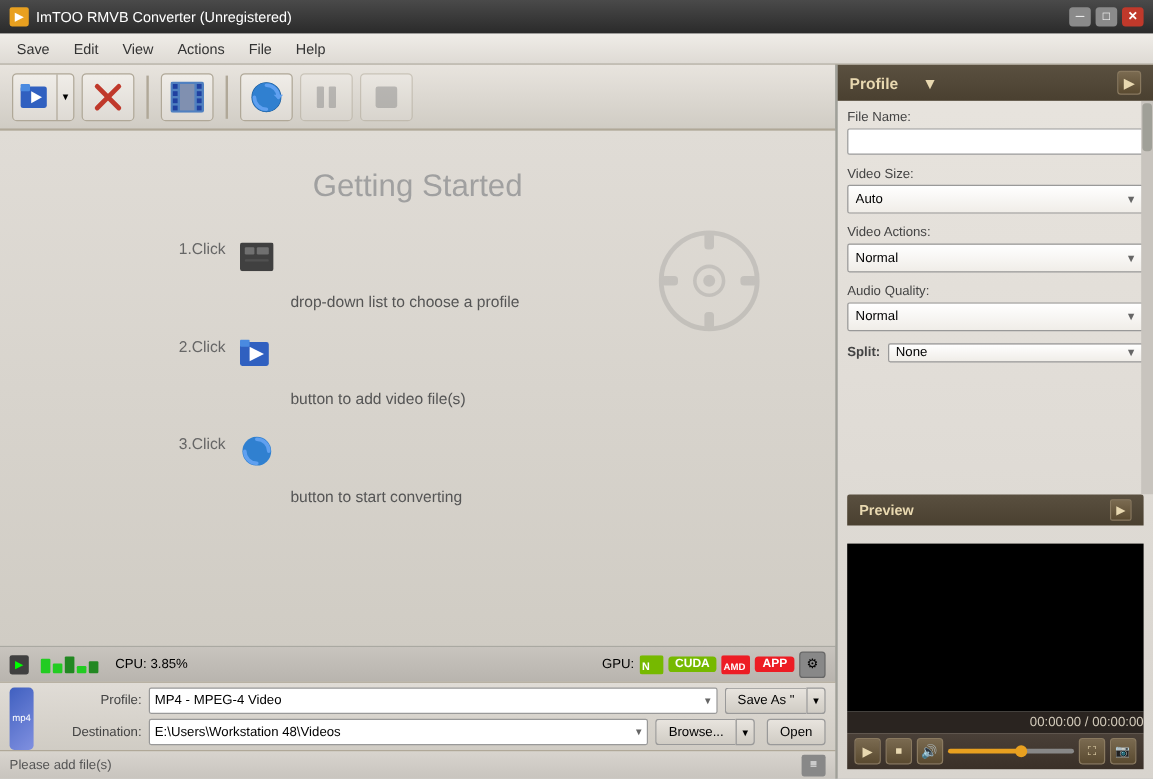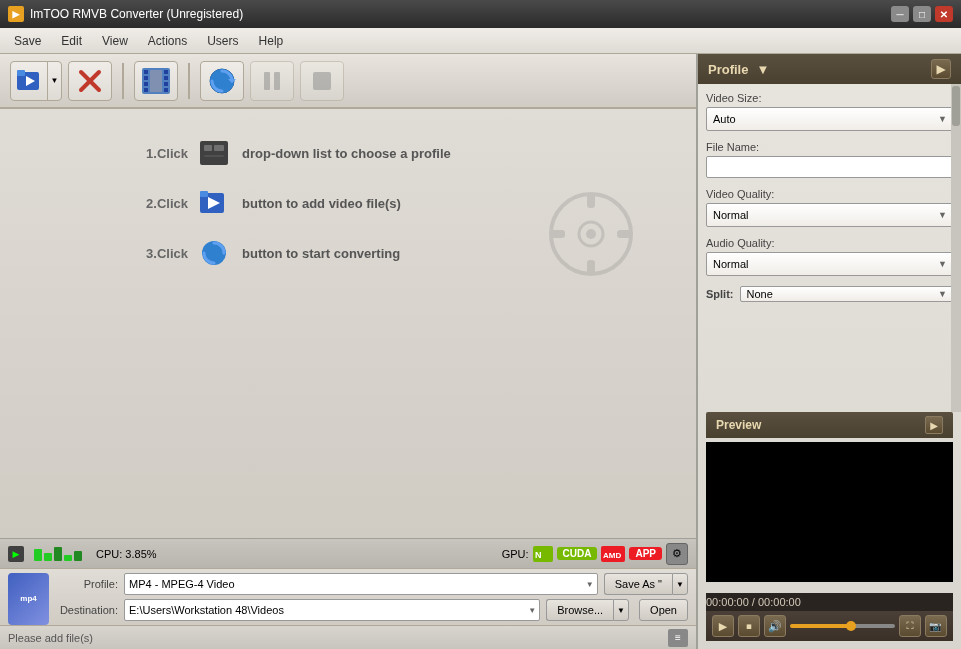--- a/index.html
+++ b/index.html
@@ -86,28 +86,26 @@
       position: relative;
     }
     #getting-started-title {
       font-size: 26px;
       color: #a0a0a0;
       margin-bottom: 30px;
       font-weight: normal;
     }
     .instruction-row {
       display: flex;
-      align-items: center;
       margin-bottom: 22px;
       width: 480px;
-      font-weight: bold;
     }
     .instruction-num { width: 80px; text-align: right; color: #666; font-size: 13px; margin-right: 10px; }
     .instruction-icon { width: 32px; height: 28px; margin-right: 12px; display: flex; align-items: center; justify-content: center; }
-    .instruction-text { color: #555; font-size: 13px; }
+    .instruction-text { color: #555; font-size: 13px; margin-top: 44px; }
 
     
     #film-reel {
       position: absolute;
       right: 60px;
       top: 80px;
       width: 90px;
       height: 90px;
       opacity: 0.25;
     }
@@ -207,21 +205,21 @@
     }
     #profile-header {
       background: linear-gradient(to bottom, #5a5040, #4a4030);
       color: #e8d8b0;
       height: 30px;
       display: flex;
       align-items: center;
       padding: 0 10px;
       justify-content: space-between;
     }
-    #profile-header-title { font-size: 13px; font-weight: bold; display: flex; align-items: center; gap: 8px; }
+    #profile-header-title { font-size: 13px; font-weight: bold; display: flex; align-items: center; gap: 20px; }
     #profile-expand-btn { width: 20px; height: 20px; background: linear-gradient(to bottom, #7a6a50, #5a4a30); border: 1px solid #8a7a60; border-radius: 3px; display: flex; align-items: center; justify-content: center; cursor: pointer; }
 
     #profile-panel { flex: 1; overflow-y: auto; padding: 8px; position: relative; }
 
     .field-group { margin-bottom: 10px; }
     .field-label { font-size: 11px; color: #444; margin-bottom: 3px; }
     .field-input {
       width: 100%;
       height: 22px;
       border: 1px solid #999;
@@ -287,36 +285,35 @@
     #preview-section { padding: 0 8px 8px; }
     #preview-header {
       background: linear-gradient(to bottom, #5a5040, #4a4030);
       color: #e8d8b0;
       height: 26px;
       display: flex;
       align-items: center;
       padding: 0 10px;
       justify-content: space-between;
       border-radius: 2px 2px 0 0;
-      margin-bottom: 4px;
+      margin-bottom: 15px;
     }
     #preview-title { font-size: 12px; font-weight: bold; }
     #preview-expand-btn { width: 18px; height: 18px; background: linear-gradient(to bottom, #7a6a50, #5a4a30); border: 1px solid #8a7a60; border-radius: 2px; display: flex; align-items: center; justify-content: center; cursor: pointer; font-size: 10px; color: #e8d8b0; }
     #preview-screen {
       background: #000;
       width: 100%;
       height: 140px;
     }
     #preview-time {
       background: #2a2420;
       color: #d0c8b8;
-      text-align: left;
+      text-align: right;
       padding: 3px 0;
       font-size: 11px;
-      margin-top: 11px;
     }
     #preview-controls {
       background: linear-gradient(to bottom, #4a4038, #3a3028);
       display: flex;
       align-items: center;
       padding: 4px 6px;
       gap: 4px;
     }
     .preview-ctrl-btn {
       width: 22px; height: 22px;
@@ -378,21 +375,21 @@
     <button class="title-btn maximize">□</button>
     <button class="title-btn close">✕</button>
   </div>
 </div>
 
 <div id="menubar">
   <span class="menu-item">Save</span>
   <span class="menu-item">Edit</span>
   <span class="menu-item">View</span>
   <span class="menu-item">Actions</span>
-  <span class="menu-item">Users</span>
+  <span class="menu-item">File</span>
   <span class="menu-item">Help</span>
 </div>
 
 <div id="main-container">
 
   <div id="left-panel">
 
     <div id="toolbar">
 
       <div id="add-video-btn">
@@ -450,20 +447,21 @@
       </div>
 
       <div class="toolbar-btn disabled">
         <svg width="22" height="22" viewBox="0 0 22 22">
           <rect x="2" y="2" width="18" height="18" rx="2" fill="#909090"></rect>
         </svg>
       </div>
     </div>
 
     <div id="content-area">
+      <div id="getting-started-title">Getting Started</div>
 
       <div class="instruction-row">
         <div class="instruction-num">1.Click</div>
         <div class="instruction-icon">
           <svg width="28" height="24" viewBox="0 0 28 24">
             <rect x="0" y="0" width="28" height="24" rx="2" fill="#404040"></rect>
             <rect x="4" y="4" width="8" height="6" rx="1" fill="#707070"></rect>
             <rect x="14" y="4" width="10" height="6" rx="1" fill="#707070"></rect>
             <rect x="4" y="14" width="20" height="2" rx="1" fill="#505050"></rect>
           </svg>
@@ -532,21 +530,21 @@
         </svg>
         <span class="gpu-badge amd">APP</span>
         <div id="settings-btn">
           <span>⚙</span>
         </div>
       </div>
     </div>
 
     <div id="bottombar" style="position:relative; padding: 4px 8px 4px 48px;">
 
-      <div id="file-icon-small" style="position:absolute; left:8px; top:4px; width:41px; height:52px; background:linear-gradient(135deg,#4060c0,#8090e0); border-radius:4px; display:flex; align-items:center; justify-content:center; color:#fff; font-size:8px; font-weight:bold; line-height:1.2; text-align:center;">
+      <div id="file-icon-small" style="position:absolute; left:8px; top:4px; width:20px; height:52px; background:linear-gradient(135deg,#4060c0,#8090e0); border-radius:4px; display:flex; align-items:center; justify-content:center; color:#fff; font-size:8px; font-weight:normal; line-height:1.2; text-align:center;">
         mp4
       </div>
 
       <div id="profile-row">
         <span class="bottom-label">Profile:</span>
         <div class="select-wrapper">
           <select class="bottom-select">
             <option>MP4 - MPEG-4 Video</option>
           </select>
         </div>
@@ -585,40 +583,40 @@
       <div id="profile-header-title">
         <span>Profile</span>
         <span>▼</span>
       </div>
       <div id="profile-expand-btn">
         <span style="color:#e8d8b0;">▶</span>
       </div>
     </div>
 
     <div id="profile-panel" style="position:relative; overflow:hidden;">
+
+      <div class="field-group">
+        <div class="field-label">File Name:</div>
+        <input class="field-input" type="text" value="" style="">
+      </div>
 
       <div class="field-group">
         <div class="field-label">Video Size:</div>
         <div class="field-select-wrapper">
           <select class="field-select">
             <option>Auto</option>
             <option>Original</option>
             <option>320x240</option>
             <option>640x480</option>
           </select>
         </div>
       </div>
 
       <div class="field-group">
-        <div class="field-label">File Name:</div>
-        <input class="field-input" type="text" value="" style="">
-      </div>
-
-      <div class="field-group">
-        <div class="field-label">Video Quality:</div>
+        <div class="field-label">Video Actions:</div>
         <div class="field-select-wrapper">
           <select class="field-select">
             <option>Normal</option>
             <option>Low</option>
             <option>High</option>
           </select>
         </div>
       </div>
 
       <div class="field-group">

